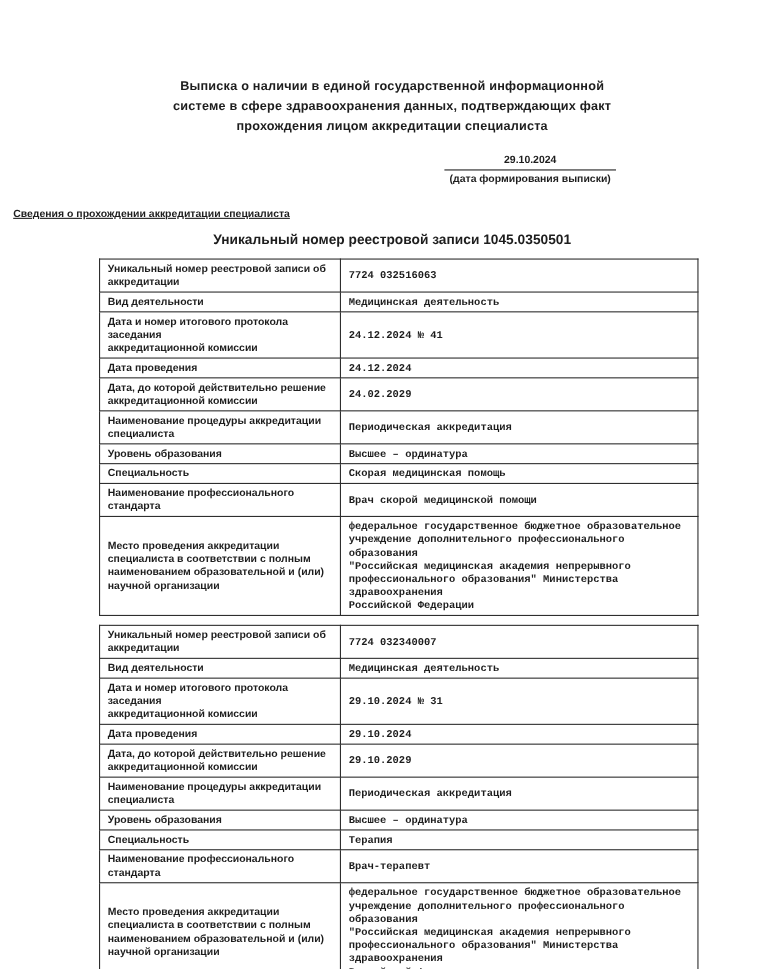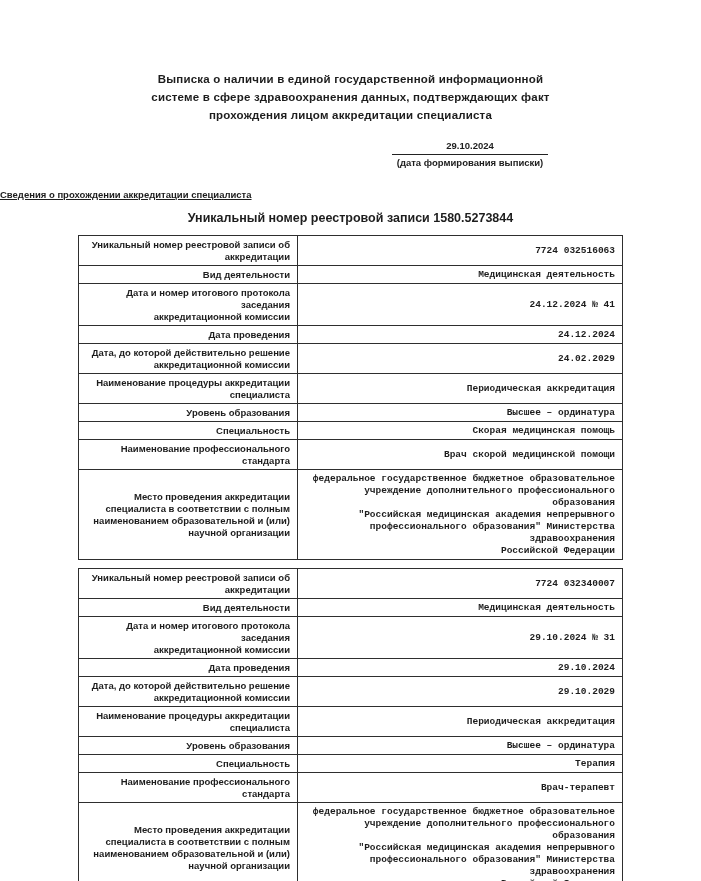--- a/index.html
+++ b/index.html
@@ -7,20 +7,21 @@
   .page {
     position: relative;
     width: 701px;
     height: 881px;
     background: #ffffff;
     overflow: hidden;
     font-family: "Liberation Sans", sans-serif;
     font-weight: 700;
     color: #1d1d1d;
     padding-top: 70px;
+    padding-left: 12px;
   }
   .title {
     text-align: center;
     font-size: 11.5px;
     line-height: 18px;
     letter-spacing: 0.2px;
   }
   .date-block {
     margin: 16px 0 0 392px;
     width: 156px;
@@ -56,21 +57,20 @@
     text-align: center;
     font-size: 12.5px;
     line-height: 15px;
   }
   table.acc-table {
     border-collapse: collapse;
     table-layout: fixed;
     margin: 9px 12px 0 78px;
     width: 544px;
     font-size: 9.5px;
-    text-align: right;
   }
   table.acc-table.second { margin-top: 8px; }
   .acc-table td {
     border: 1.5px solid #2e2e2e;
     padding: 2.5px 7px;
     vertical-align: middle;
     line-height: 12px;
     white-space: pre-line;
     font-weight: 700;
   }
@@ -91,21 +91,21 @@
   <div class="date-block">
     <span class="date-value">29.10.2024</span>
     <span class="date-caption">(дата формирования выписки)</span>
   </div>
 
   <div class="intro">
   </div>
 
   <div class="section-heading">Сведения о прохождении аккредитации специалиста</div>
 
-  <div class="registry-heading">Уникальный номер реестровой записи 1580.5273844</div>
+  <div class="registry-heading">Уникальный номер реестровой записи 1045.0350501</div>
 
   <table class="acc-table">
     <tbody>
       <tr>
         <td class="label">Уникальный номер реестровой записи об
 аккредитации</td>
         <td class="value">7724 032516063</td>
       </tr>
       <tr>
         <td class="label">Вид деятельности</td>

